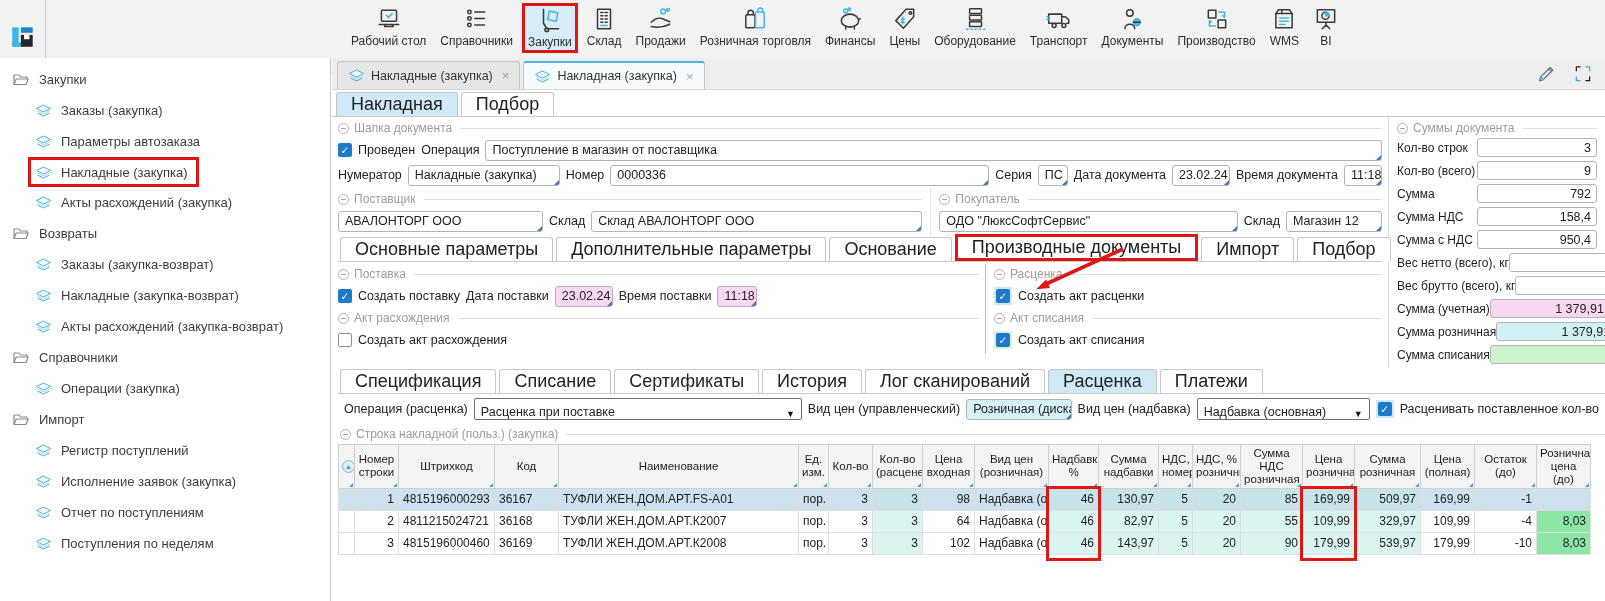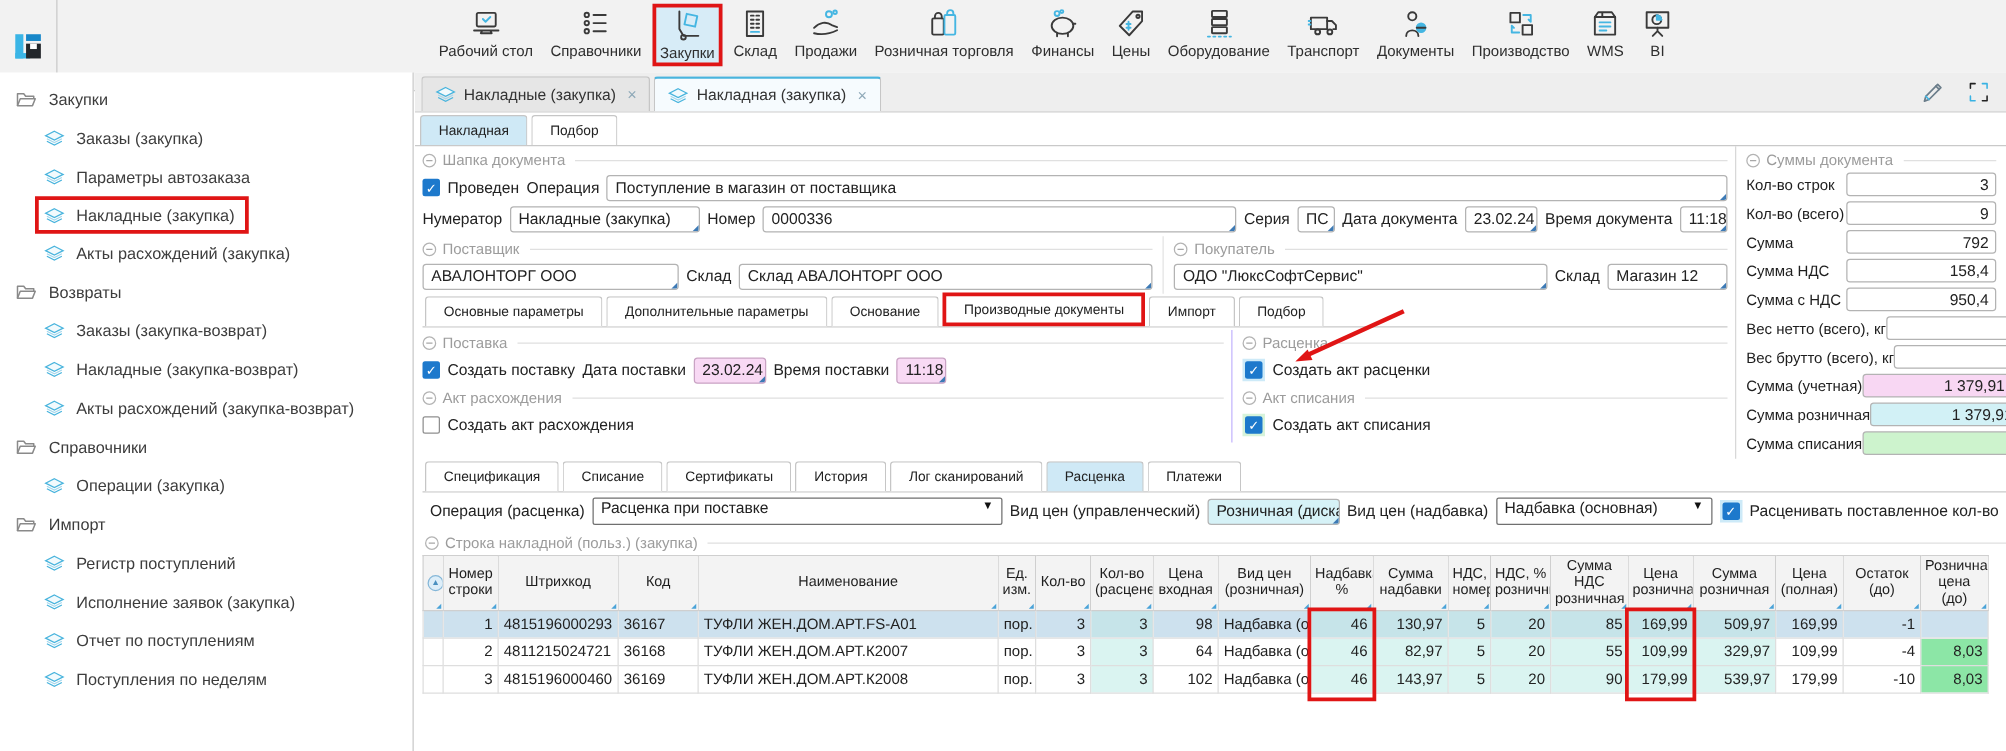--- a/index.html
+++ b/index.html
@@ -27,21 +27,21 @@
   
   .main { position:absolute; left:332px; top:58px; right:0; bottom:0; background:#fff; }
   .doc-tabbar { height:32px; background:#eeeeee; border-bottom:1px solid #d5d5d5; display:flex; align-items:flex-end; padding-left:5px; position:relative; }
   .doc-tabs { display:flex; align-items:flex-end; }
   .doc-tab { display:flex; align-items:center; gap:6px; height:28px; padding:0 10px; background:#e6e6e6; border:1px solid #c6c6c6; border-bottom:none; border-radius:3px 3px 0 0; margin-right:3px; font-size:12.5px; color:#333; }
   .doc-tab.active { background:#f6fbfe; border-top:2px solid #49b4dd; }
   .doc-tab .close { color:#8fa9b8; font-size:13px; margin-left:3px; cursor:default; }
   .docbar-icons { position:absolute; right:12px; top:5px; display:flex; gap:16px; align-items:center; }
   .docbar-icons svg path { fill:none; stroke-width:1.5; stroke-linejoin:round; stroke-linecap:round; }
   .subtabbar { height:27px; display:flex; align-items:flex-end; padding-left:4px; border-bottom:1px solid #c9c9c9; background:#fff; }
-  .subtab, .ptab, .btab { height:24px; padding:0 14px; display:flex; align-items:center; border:1px solid #c6c6c6; border-bottom:none; border-radius:3px 3px 0 0; margin-right:3px; background:#fff; font-size:11px; white-space:nowrap; }
+  .subtab, .ptab, .btab { height:24px; padding:0 14px; display:flex; align-items:center; border:1px solid #c6c6c6; border-bottom:none; border-radius:3px 3px 0 0; margin-right:3px; background:#fff; font-size:18px; white-space:nowrap; }
   .subtab.active, .btab.active { background:#cfe9f6; }
   .ptab.annotated { border:3px solid #e01515; border-radius:0; height:27px; }
   
   .content { position:relative; padding:0; }
   .content-top { display:flex; height:250px; }
   .center-col { flex:1; border-right:1px solid #d8d8d8; padding:1px 6px 0 6px; min-width:0; }
   .sums-panel { width:216px; padding:1px 8px 0 8px; }
   .grp-h { display:flex; align-items:center; gap:5px; color:#9c9c9c; font-size:12px; height:16px; margin-top:2px; }
   .grp-h::after { content:""; flex:1; border-top:1px solid #e0e0e0; margin-left:3px; }
   .ci { width:11px; height:11px; min-width:11px; border:1px solid #b3b3b3; border-radius:50%; position:relative; }
@@ -67,21 +67,21 @@
   .lbl { white-space:nowrap; }
   
   .sumrow { display:flex; align-items:center; justify-content:space-between; height:23px; }
   .sumrow .slbl { font-size:12px; color:#1e1e1e; white-space:nowrap; }
   .sval { width:120px; min-width:120px; height:19px; border:1px solid #b3b3b3; border-radius:3px; display:flex; align-items:center; justify-content:flex-end; padding:0 5px; position:relative; font-size:12.5px; background:#fff; }
   .sval.pink { background:#f8d7f3; }
   .sval.cyanbg { background:#d2f1f6; }
   .sval.greenbg { background:#cdf3cd; }
   
   .controls-row { display:flex; align-items:center; gap:6px; height:30px; padding:0 6px; font-size:12.5px; }
-  .sel { border:1px solid #6f6f6f; border-radius:2px; height:22px; display:flex; align-items:flex-start; justify-content:space-between; padding:0 6px; background:#fff; white-space:nowrap; overflow:hidden; }
+  .sel { border:1px solid #6f6f6f; border-radius:2px; height:22px; display:flex; align-items:flex-end; justify-content:space-between; padding:0 6px; background:#fff; white-space:nowrap; overflow:hidden; }
   .caret { font-size:9px; color:#111; margin-left:8px; }
   
   .content-bottom { padding:0 0 0 6px; }
   .grid-wrap { position:relative; margin-top:2px; }
   table.grid { border-collapse:collapse; table-layout:fixed; font-size:12px; }
   table.grid th { background:#f3f3f3; border:1px solid #cfcfcf; font-weight:normal; font-size:11.5px; color:#1e1e1e; padding:2px 3px; line-height:1.12; position:relative; vertical-align:middle; overflow:hidden; }
   table.grid th::after { content:""; position:absolute; right:1px; bottom:1px; border-left:4px solid transparent; border-bottom:4px solid #4aa3d8; }
   table.grid td { border:1px solid #dedede; padding:1px 4px; height:22px; white-space:nowrap; overflow:hidden; background:#fff; }
   table.grid td.num { text-align:right; }
   table.grid td.cyan { background:#daf4f1; }

